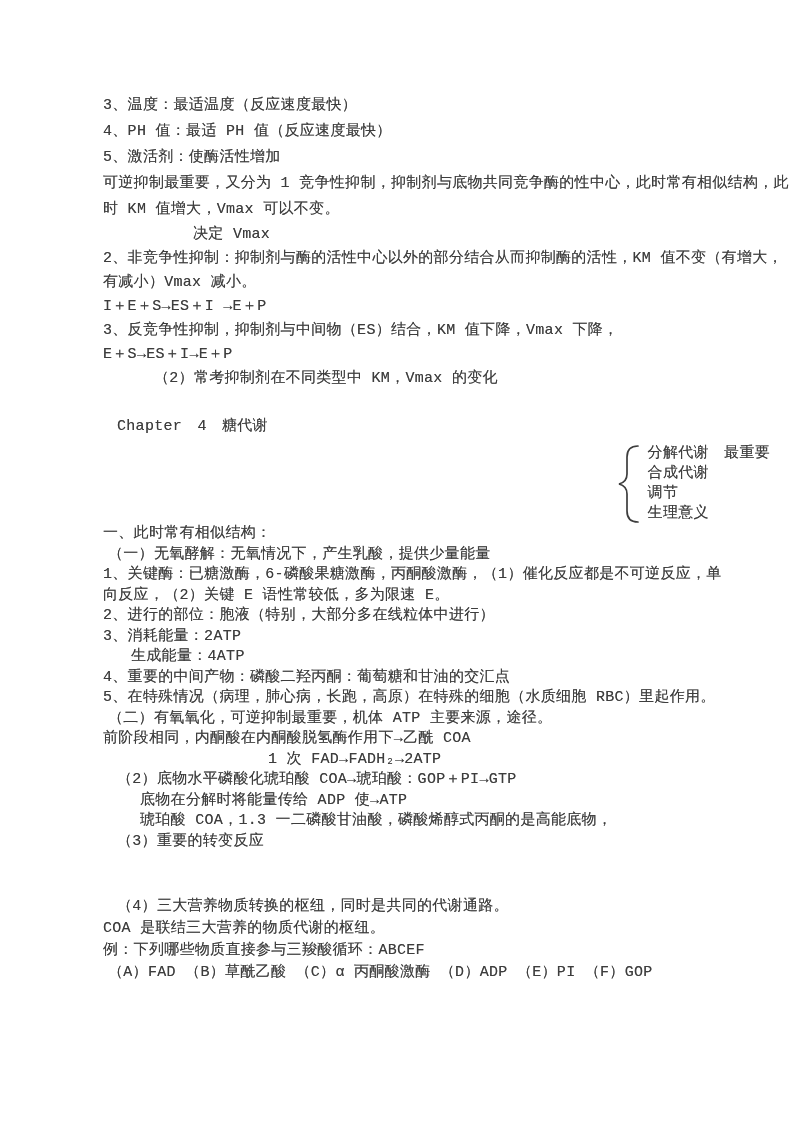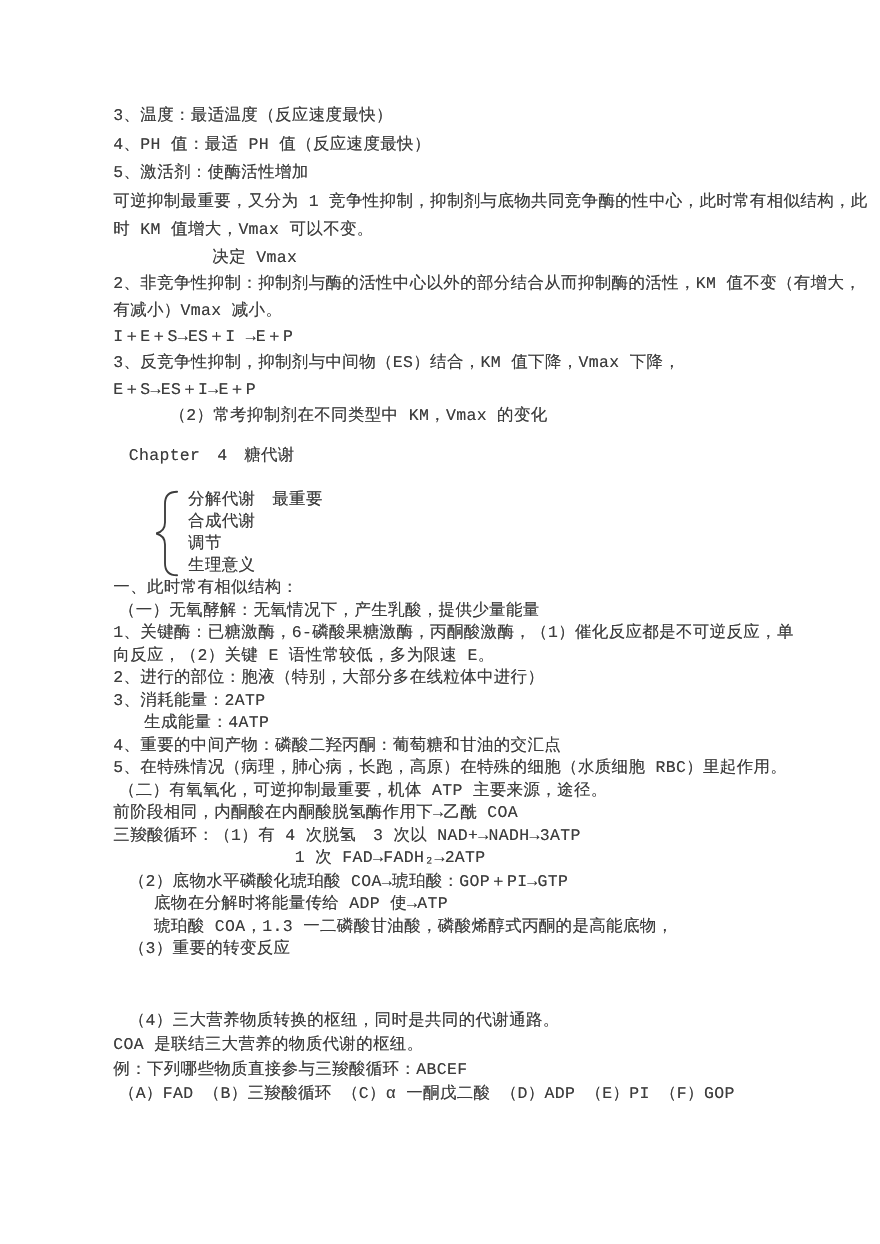--- a/index.html
+++ b/index.html
@@ -19,35 +19,35 @@
   .ln{white-space:pre;line-height:26px;height:26px;}
   .sec-b .ln{line-height:24px;height:24px;}
   .sec-c .ln{line-height:20.5px;height:20.5px;}
   .sec-d .ln{line-height:22px;height:22px;}
   .in4{margin-left:5px;}
   .in14{margin-left:14px;}
   .in27{margin-left:28px;}
   .in36{margin-left:37px;}
   .in50{margin-left:51px;}
   .in165{margin-left:165px;}
-  .chapter{margin-top:12px;margin-left:14px;line-height:24px;height:24px;white-space:pre;}
+  .chapter{margin-top:24px;margin-left:14px;line-height:24px;height:24px;white-space:pre;}
   
   .rx-label{margin-left:90px;line-height:24px;height:24px;white-space:pre;}
   .rx-row{display:flex;align-items:center;height:26px;line-height:26px;white-space:pre;}
   .long-arrow{display:inline-flex;align-items:center;margin-left:8px;}
   .long-arrow .shaft{display:inline-block;width:112px;height:2px;background:#3d3d3d;}
   .long-arrow .head{
     display:inline-block;width:0;height:0;
     border-left:13px solid #3d3d3d;
     border-top:5px solid transparent;
     border-bottom:5px solid transparent;
   }
   .rx-right{margin-left:34px;}
   
-  .outline{display:flex;align-items:center;margin-left:36px;margin-top:18px;}
+  .outline{display:flex;align-items:center;margin-left:36px;margin-top:5px;justify-content:flex-end;}
   .brace{flex:0 0 auto;}
   .outline-items{margin-left:6px;}
   .outline-items .ln{line-height:20px;height:20px;}
   .gap{height:44px;}
 </style>
 </head>
 <body>
 
 <div class="page">
 
@@ -91,30 +91,29 @@
     <div class="ln in4">（一）无氧酵解：无氧情况下，产生乳酸，提供少量能量</div>
     <div class="ln">1、关键酶：已糖激酶，6-磷酸果糖激酶，丙酮酸激酶，（1）催化反应都是不可逆反应，单</div>
     <div class="ln">向反应，（2）关键 E 语性常较低，多为限速 E。</div>
     <div class="ln">2、进行的部位：胞液（特别，大部分多在线粒体中进行）</div>
     <div class="ln">3、消耗能量：2ATP</div>
     <div class="ln in27">生成能量：4ATP</div>
     <div class="ln">4、重要的中间产物：磷酸二羟丙酮：葡萄糖和甘油的交汇点</div>
     <div class="ln">5、在特殊情况（病理，肺心病，长跑，高原）在特殊的细胞（水质细胞 RBC）里起作用。</div>
     <div class="ln in4">（二）有氧氧化，可逆抑制最重要，机体 ATP 主要来源，途径。</div>
     <div class="ln">前阶段相同，内酮酸在内酮酸脱氢酶作用下→乙酰 COA</div>
-    <div class="ln">三羧酸循环：（1）有 4 次脱氢　3 次以 NAD+→NADH→3ATP</div>
     <div class="ln in165">1 次 FAD→FADH₂→2ATP</div>
     <div class="ln in14">（2）底物水平磷酸化琥珀酸 COA→琥珀酸：GOP＋PI→GTP</div>
     <div class="ln in36">底物在分解时将能量传给 ADP 使→ATP</div>
     <div class="ln in36">琥珀酸 COA，1.3 一二磷酸甘油酸，磷酸烯醇式丙酮的是高能底物，</div>
     <div class="ln in14">（3）重要的转变反应</div>
   </div>
 
   <div class="gap"></div>
 
   <div class="sec-d">
     <div class="ln in14">（4）三大营养物质转换的枢纽，同时是共同的代谢通路。</div>
     <div class="ln">COA 是联结三大营养的物质代谢的枢纽。</div>
     <div class="ln">例：下列哪些物质直接参与三羧酸循环：ABCEF</div>
-    <div class="ln in4">（A）FAD （B）三羧酸循环 （C）α 一酮戊二酸 （D）ADP （E）PI （F）GOP</div>
+    <div class="ln in4">（A）FAD （B）草酰乙酸 （C）α 丙酮酸激酶 （D）ADP （E）PI （F）GOP</div>
   </div>
 
 </div>
 
 </body></html>

